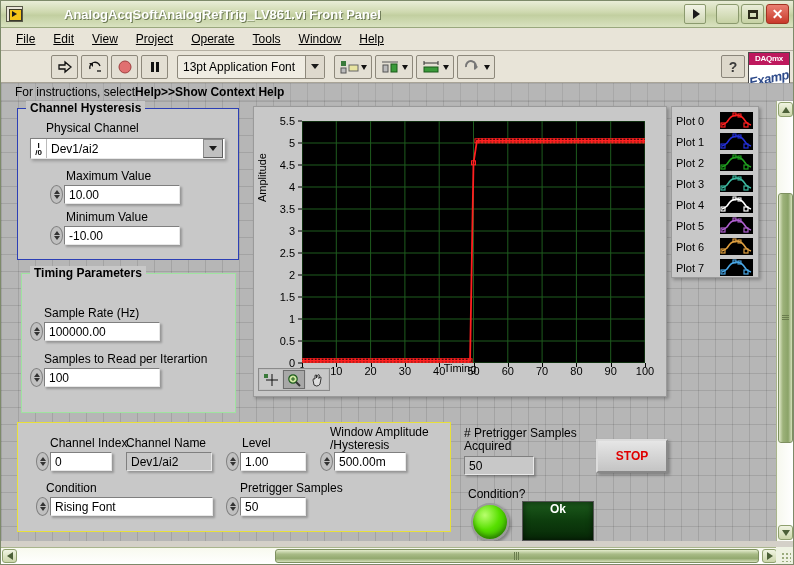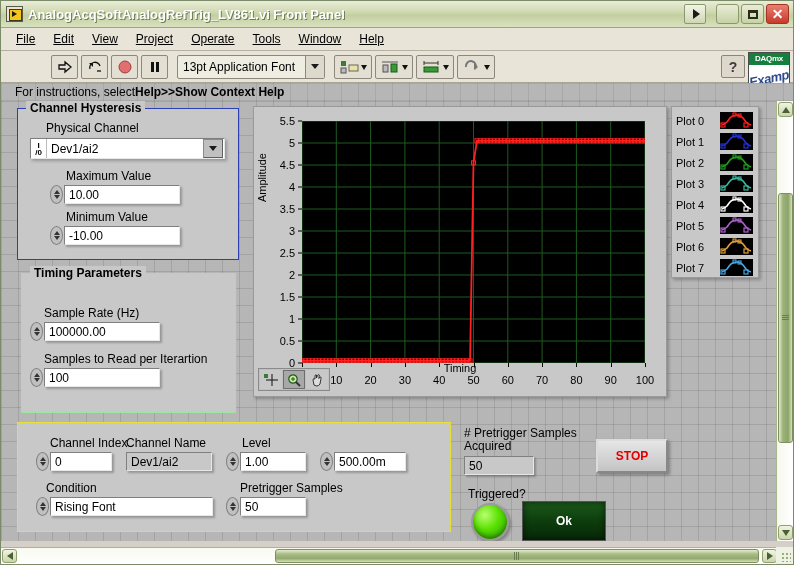--- a/index.html
+++ b/index.html
@@ -15,21 +15,21 @@
     width: 794px; height: 565px;
     background: #d4d0c8;
     border: 1px solid #7d8a6a;
   }
 
   
   .titlebar {
     position: absolute; left: 0; top: 0; width: 792px; height: 27px;
     background: linear-gradient(to bottom, #e9edd8 0%, #cfd9b0 42%, #c2cfa0 55%, #d9e2c0 100%);
     border-bottom: 1px solid #9aa87e;
-    display: flex; align-items: center;
+    display: flex; align-items: center; gap: 36px;
   }
   .title-icon {
     width: 17px; height: 16px; margin-left: 5px; margin-right: 5px;
     background: #e8e4d8; border: 1px solid #5a5a4a; position: relative; flex: none;
   }
   .title-icon::before {
     content: ""; position: absolute; left: 2px; top: 2px; width: 11px; height: 10px;
     background: #f5c518; border: 1px solid #3a3a2a;
   }
   .title-icon::after {
@@ -103,21 +103,21 @@
     position: absolute; right: 48px; top: 4px;
     width: 24px; height: 23px; background: #ddd8cb; border: 1px solid #8a857a; border-radius: 2px;
     display: flex; align-items: center; justify-content: center;
     font-size: 14px; color: #3a3a3a; font-weight: bold; cursor: pointer;
   }
   .daqmx-badge {
     position: absolute; right: 3px; top: 1px; width: 42px; height: 44px;
     background: #ffffff; border: 1px solid #4a4a4a; overflow: hidden;
   }
   .daqmx-badge .dq-red {
-    background: #15803d; color: #fff; font-size: 8px; font-weight: bold;
+    background: #be185d; color: #fff; font-size: 8px; font-weight: bold;
     text-align: center; letter-spacing: -0.3px; line-height: 11px; height: 12px;
   }
   .daqmx-badge .dq-ex {
     color: #2d4a8a; font-size: 13px; font-style: italic; font-weight: bold;
     transform: rotate(-12deg); margin-top: 6px; text-align: center; letter-spacing: -0.5px;
   }
 
   
   .ctxhelp {
     position: absolute; left: 0; top: 82px; width: 792px; height: 18px;
@@ -208,21 +208,21 @@
     position: absolute; left: 0; right: 0; bottom: 6px; text-align: center;
     font-size: 11px; color: #000;
   }
   .ytick {
     position: absolute; right: 100%; margin-right: 4px; font-size: 11px; color: #000;
     transform: translateY(-50%); white-space: nowrap;
   }
   .ytick-holder { position: absolute; left: 48px; top: 14px; height: 242px; width: 0; }
   .ytick-mark { position: absolute; right: 100%; width: 4px; height: 1px; background: #000; transform: translateY(-50%); }
   .xtick-holder { position: absolute; left: 48px; top: 256px; width: 343px; height: 0; }
-  .xtick { position: absolute; top: 11px; font-size: 11px; color: #000; transform: translateX(-50%); white-space: nowrap; }
+  .xtick { position: absolute; top: 2px; font-size: 11px; color: #000; transform: translateX(-50%); white-space: nowrap; }
   .xtick-mark { position: absolute; top: 0px; width: 1px; height: 4px; background: #000; }
 
   .graphpal {
     position: absolute; left: 4px; top: 261px; width: 72px; height: 23px;
     background: #c0c0c0; border: 1px solid #8a8a8a;
     display: flex; align-items: center; gap: 1px; padding: 1px;
   }
   .palbtn { width: 22px; height: 19px; background: #c8c8c8; display:flex; align-items:center; justify-content:center; cursor: pointer; }
   .palbtn.sel { background: #a8a8a8; border: 1px solid #6e6e6e; }
 
@@ -247,24 +247,24 @@
     box-shadow: 2px 2px 3px rgba(0,0,0,.3);
   }
   .led {
     position: absolute; width: 38px; height: 38px; border-radius: 50%;
     background: radial-gradient(circle at 35% 30%, #b9ff6e 0%, #57e000 45%, #2fa000 100%);
     border: 2px solid #9a9a9a;
     box-shadow: inset 0 -3px 5px rgba(0,0,0,.35), 2px 2px 3px rgba(0,0,0,.3);
     cursor: pointer;
   }
   .okbox {
-    position: absolute; width: 84px; height: 40px;
+    position: absolute; width: 72px; height: 40px;
     background: linear-gradient(to bottom,#1c5a1c 0%, #0d3d0d 50%, #072807 100%);
     border: 1px solid #555;
-    display: flex; align-items: center; justify-content: center;
+    display: flex; justify-content: center;
     color: #ffffff; font-size: 12px; font-weight: bold;
     box-shadow: inset 0 0 6px rgba(0,0,0,.6);
   }
   .errtext { position: absolute; font-size: 11px; color: #000; line-height: 13px; }
   .errtext b { font-size: 12px; }
 
   
   .vscroll {
     position: absolute; right: 0px; top: 100px; width: 17px; height: 440px;
     background: linear-gradient(to right,#f6f8ee,#ffffff);
@@ -460,20 +460,24 @@
       <div class="lbl" style="left:108px; top:13px;">Channel Name</div>
       <div class="field ro" style="left:108px; top:29px; width:86px;">Dev1/ai2</div>
 
       <div class="lbl" style="left:224px; top:13px;">Level</div>
       <div class="spin" style="left:208px; top:29px;">
           <i class="up"></i>
           <i class="dn"></i>
         </div>
       <div class="field" style="left:222px; top:29px; width:66px;">1.00</div>
 
+      <div class="lbl two" style="left:312px; top:3px;">
+        <span>Window Amplitude</span><br>
+        <span>/Hysteresis</span>
+      </div>
       <div class="spin" style="left:302px; top:29px;">
           <i class="up"></i>
           <i class="dn"></i>
         </div>
       <div class="field" style="left:316px; top:29px; width:72px;">500.00m</div>
 
       <div class="lbl" style="left:28px; top:58px;">Condition</div>
       <div class="spin" style="left:18px; top:74px;">
           <i class="up"></i>
           <i class="dn"></i>
@@ -491,21 +495,21 @@
     <div class="lbl two" style="left:463px; top:326px;">
       <span># Pretrigger Samples</span><br>
       <span>Acquired</span>
     </div>
     <div class="field ro" style="left:463px; top:355px; width:70px;">50</div>
 
     <div class="stopbtn" style="left:595px; top:338px;">
       <span>STOP</span>
     </div>
 
-    <div class="lbl" style="left:467px; top:386px;">Triggered?</div>
+    <div class="lbl" style="left:467px; top:386px;">Condition?</div>
     <div class="led" style="left:470px; top:402px;"></div>
 
     <div class="okbox" style="left:521px; top:400px;">
       <span>Ok</span>
     </div>
 
     <div class="graphwrap">
       <div class="ylabel">Amplitude</div>
       <div class="plotarea">
         <svg id="plot-svg" width="343" height="242" viewBox="0 0 343 242">

